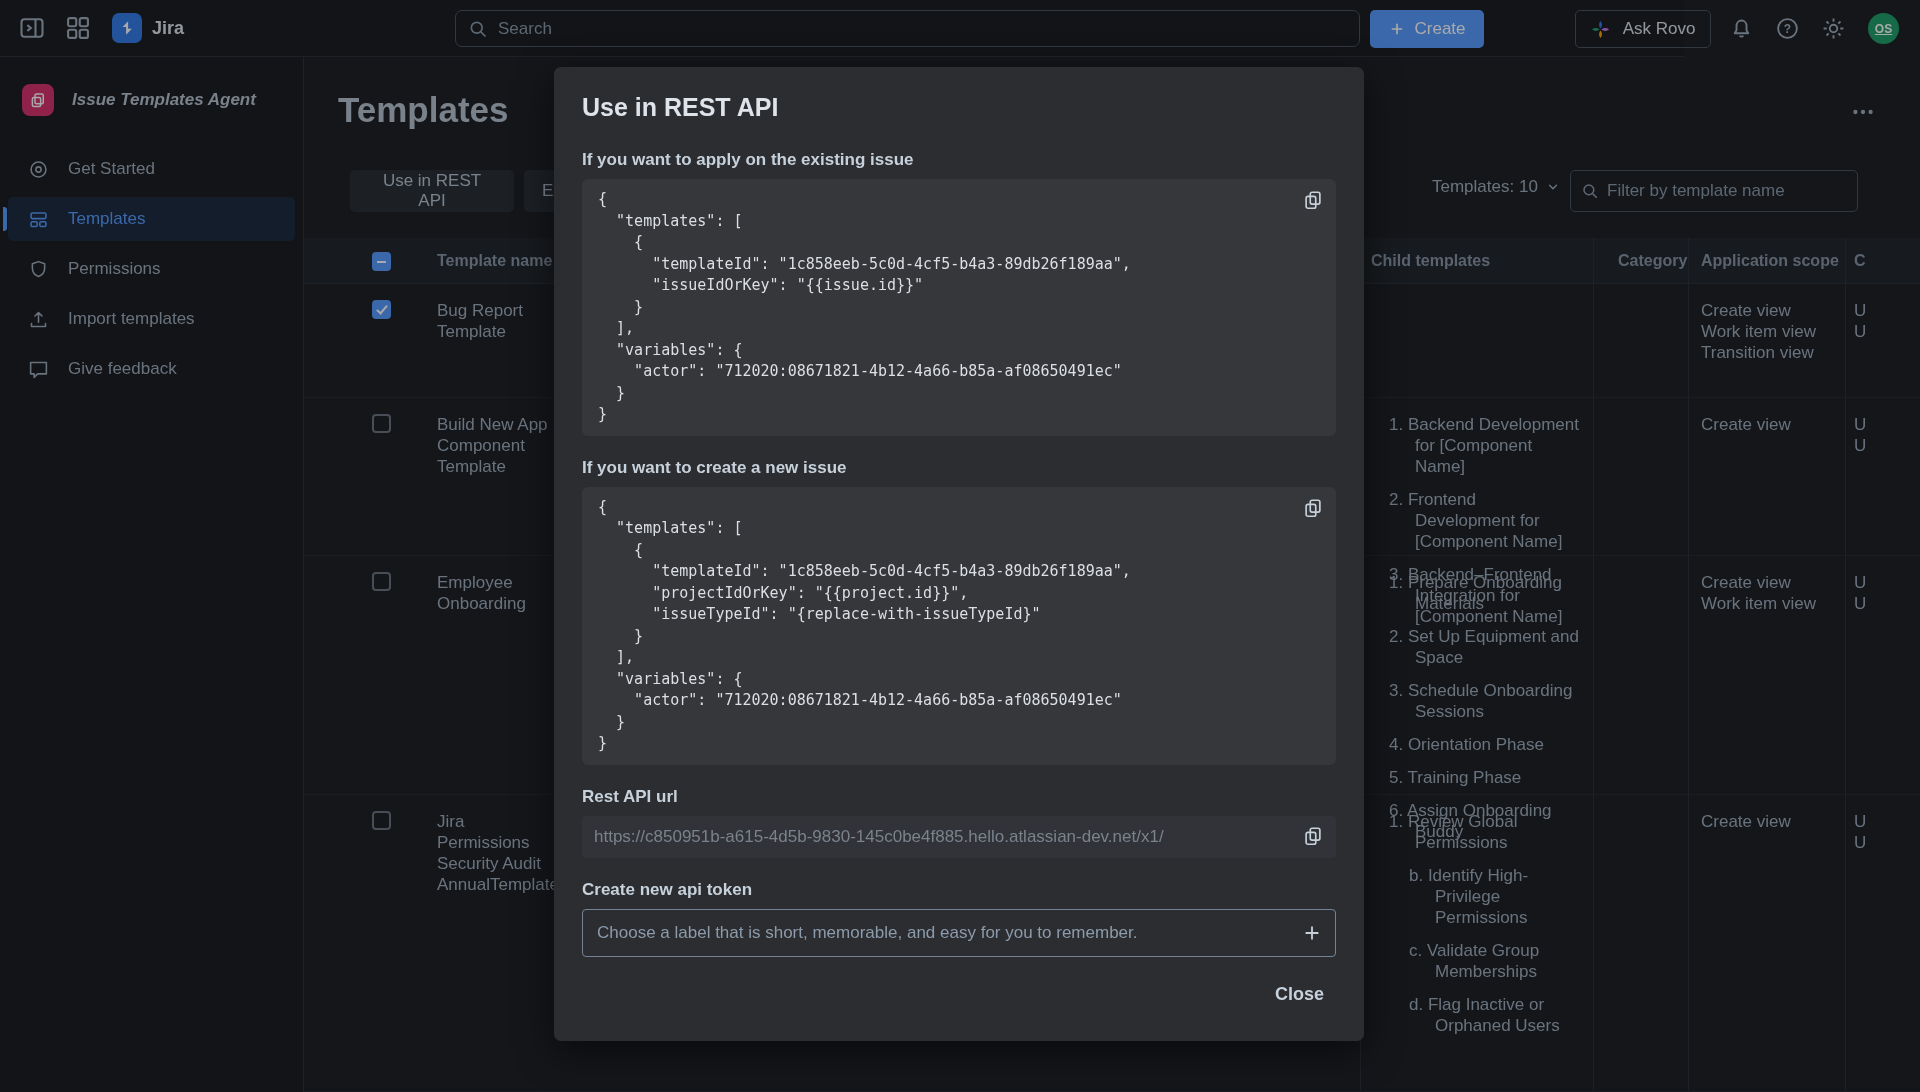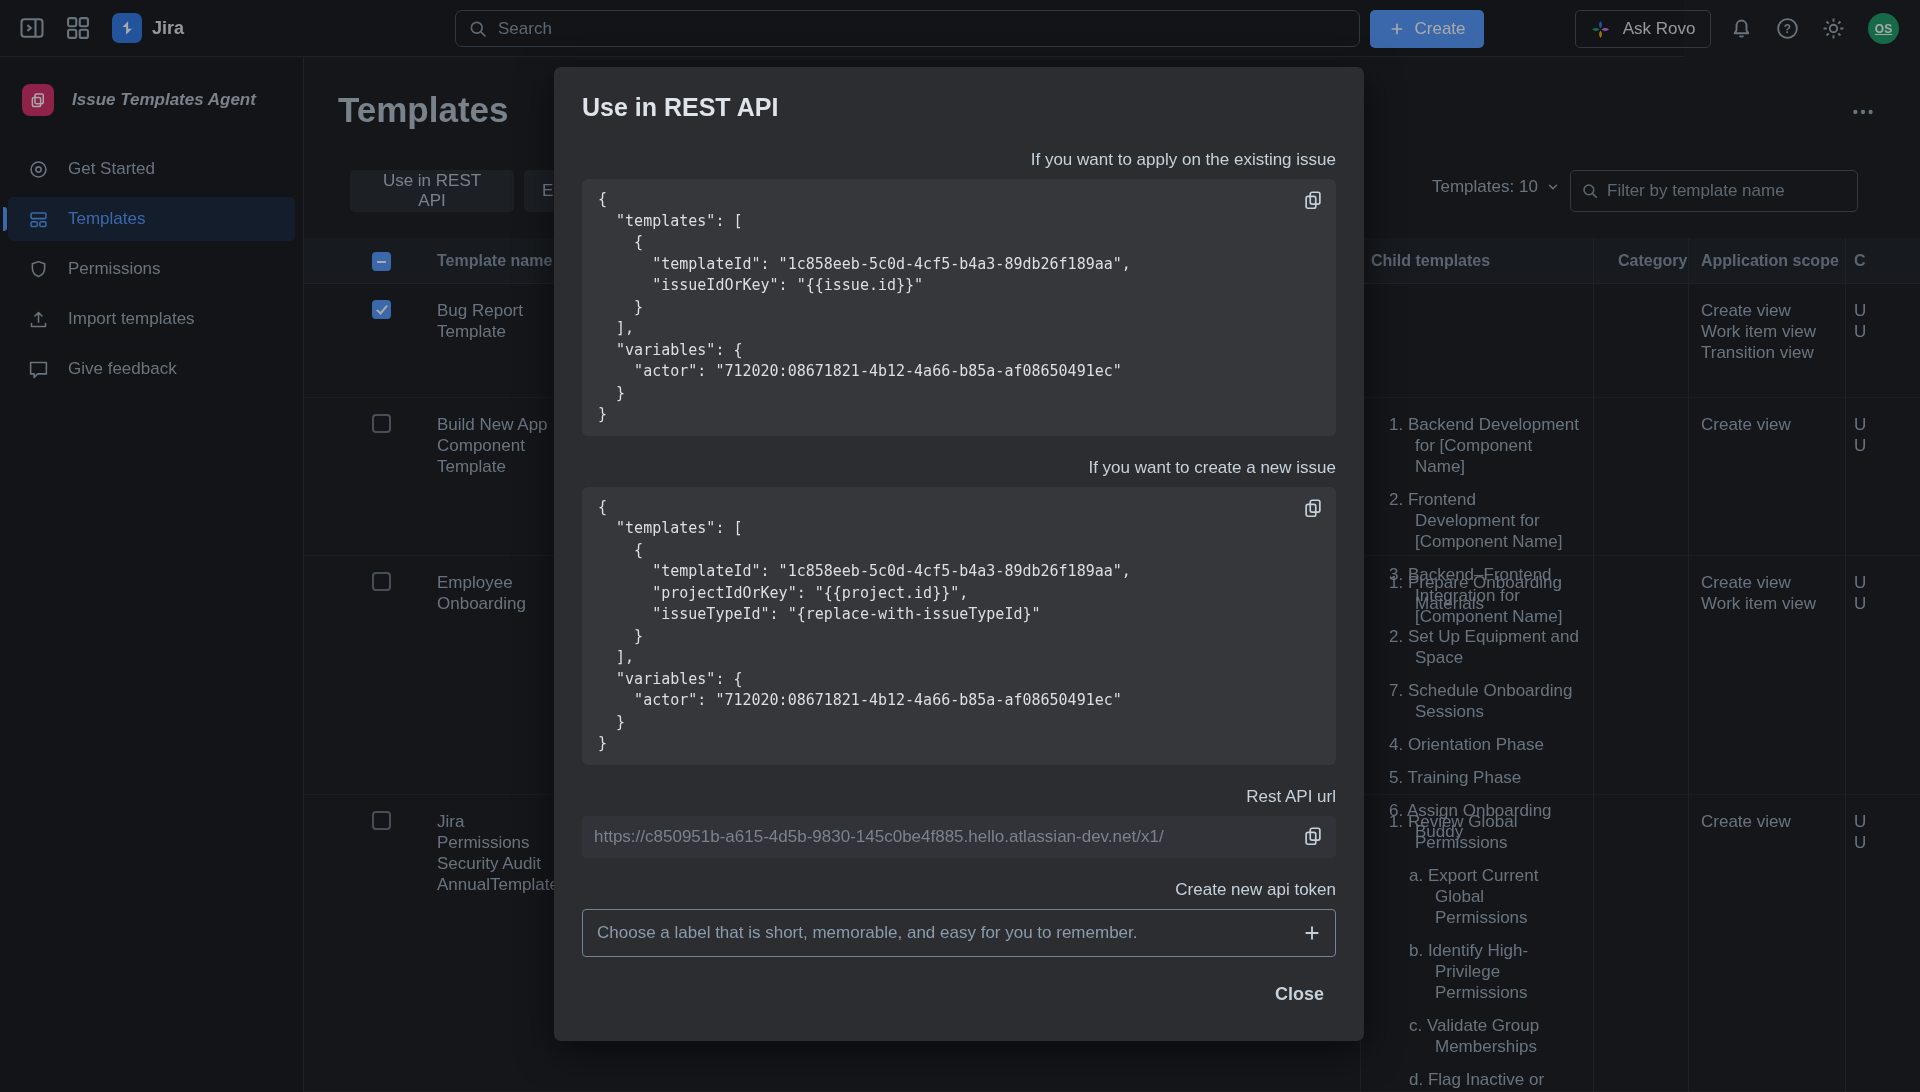--- a/index.html
+++ b/index.html
@@ -98,21 +98,21 @@
   .child-item { padding-left:26px; text-indent:-26px; margin-bottom:12px; }
   .child-item.sub { margin-left:20px; }
   .scope-line, .last-line { display:block; }
 
   
   .blanket { position:absolute; inset:0; background:rgba(2,4,6,0.34); z-index:40; }
   .modal { position:absolute; left:554px; top:67px; width:810px; height:974px; z-index:60;
            background:#2B2D31; border-radius:7px; padding:26px 28px 90px 28px;
            box-shadow:0 10px 36px rgba(0,0,0,0.55); }
   .modal-title { font-size:25px; font-weight:bold; color:#DEE4EA; margin-bottom:28px; }
-  .m-label { font-size:17px; font-weight:normal; color:#C7D1DB; margin-bottom:9px;text-align:right; }
+  .m-label { font-size:17px; font-weight:bold; color:#C7D1DB; margin-bottom:9px; }
   .codebox { position:relative; background:#36373B; border-radius:6px; padding:10px 16px; }
   .codebox pre { font-family:"DejaVu Sans Mono", monospace; font-size:15px; line-height:21.5px;
                  color:#DCDFE4; white-space:pre; overflow:hidden; }
   .copy-btn { position:absolute; top:10px; right:12px; background:none; border:none; color:#C7D1DB; }
   .mt22 { margin-top:22px; }
   .url-field { position:relative; height:42px; background:#313338; border-radius:4px;
                display:flex; align-items:center; padding:0 46px 0 12px; }
   .url-text { color:#7A828C; font-size:17px; white-space:nowrap; overflow:hidden; width:100%; }
   .url-field .copy-btn { top:9px; }
   .token-field { position:relative; height:48px; border:1px solid #738496; border-radius:4px;
@@ -334,21 +334,21 @@
       </div>
     </div>
 
     <div class="trow tr-body tr-3">
       <div class="col-cb"><span class="cb"></span></div>
       <div>Employee Onboarding</div>
       <div></div>
       <div class="col-child">
         <div class="child-item">1. Prepare Onboarding Materials</div>
         <div class="child-item">2. Set Up Equipment and Space</div>
-        <div class="child-item">7. Schedule Onboarding Sessions</div>
+        <div class="child-item">3. Schedule Onboarding Sessions</div>
         <div class="child-item">4. Orientation Phase</div>
         <div class="child-item">5. Training Phase</div>
         <div class="child-item">6. Assign Onboarding Buddy</div>
       </div>
       <div class="col-cat"></div>
       <div class="col-scope">
         <span class="scope-line">Create view</span>
         <span class="scope-line">Work item view</span>
       </div>
       <div class="col-last">
@@ -356,21 +356,20 @@
         <span class="last-line">U</span>
       </div>
     </div>
 
     <div class="trow tr-body tr-4">
       <div class="col-cb"><span class="cb"></span></div>
       <div>Jira Permissions Security Audit AnnualTemplate</div>
       <div></div>
       <div class="col-child">
         <div class="child-item">1. Review Global Permissions</div>
-        <div class="child-item sub">a. Export Current Global Permissions</div>
         <div class="child-item sub">b. Identify High-Privilege Permissions</div>
         <div class="child-item sub">c. Validate Group Memberships</div>
         <div class="child-item sub">d. Flag Inactive or Orphaned Users</div>
 
       </div>
       <div class="col-cat"></div>
       <div class="col-scope">
         <span class="scope-line">Create view</span>
       </div>
       <div class="col-last">

